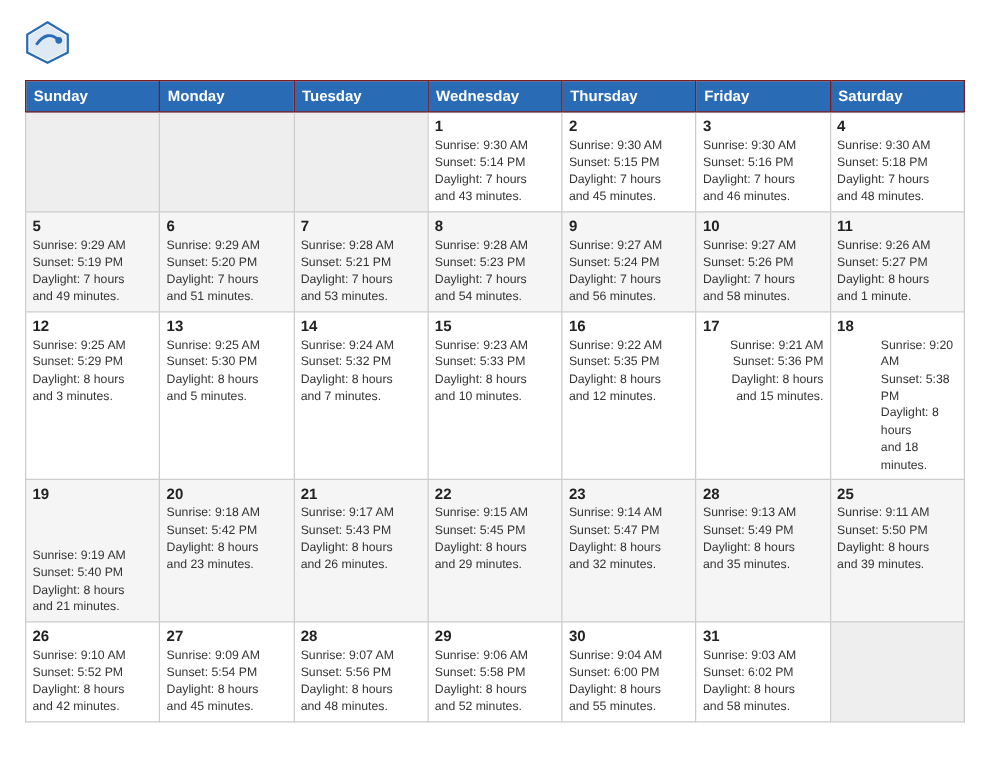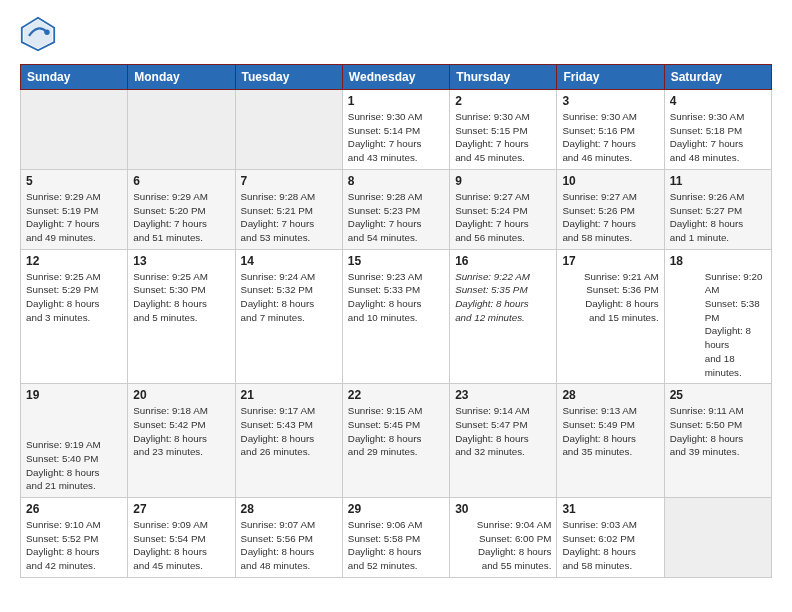--- a/index.html
+++ b/index.html
@@ -242,21 +242,21 @@
           </td>
           <td>
             <div class="day-number">15</div>
             <div class="day-info" style="white-space: pre-line;">Sunrise: 9:23 AM
 Sunset: 5:33 PM
 Daylight: 8 hours
 and 10 minutes.</div>
           </td>
           <td>
             <div class="day-number">16</div>
-            <div class="day-info" style="white-space: pre-line; font-style: italic;">Sunrise: 9:22 AM
+            <div class="day-info" style="white-space: pre-line;">Sunrise: 9:22 AM
 Sunset: 5:35 PM
 Daylight: 8 hours
 and 12 minutes.</div>
           </td>
           <td>
             <div class="day-number">17</div>
             <div class="day-info" style="white-space: pre-line; text-align: right;">Sunrise: 9:21 AM
 Sunset: 5:36 PM
 Daylight: 8 hours
 and 15 minutes.</div>
@@ -344,21 +344,21 @@
           </td>
           <td>
             <div class="day-number">29</div>
             <div class="day-info" style="white-space: pre-line;">Sunrise: 9:06 AM
 Sunset: 5:58 PM
 Daylight: 8 hours
 and 52 minutes.</div>
           </td>
           <td>
             <div class="day-number">30</div>
-            <div class="day-info" style="white-space: pre-line; text-align: right;">Sunrise: 9:04 AM
+            <div class="day-info" style="white-space: pre-line;">Sunrise: 9:04 AM
 Sunset: 6:00 PM
 Daylight: 8 hours
 and 55 minutes.</div>
           </td>
           <td>
             <div class="day-number">31</div>
             <div class="day-info" style="white-space: pre-line;">Sunrise: 9:03 AM
 Sunset: 6:02 PM
 Daylight: 8 hours
 and 58 minutes.</div>

